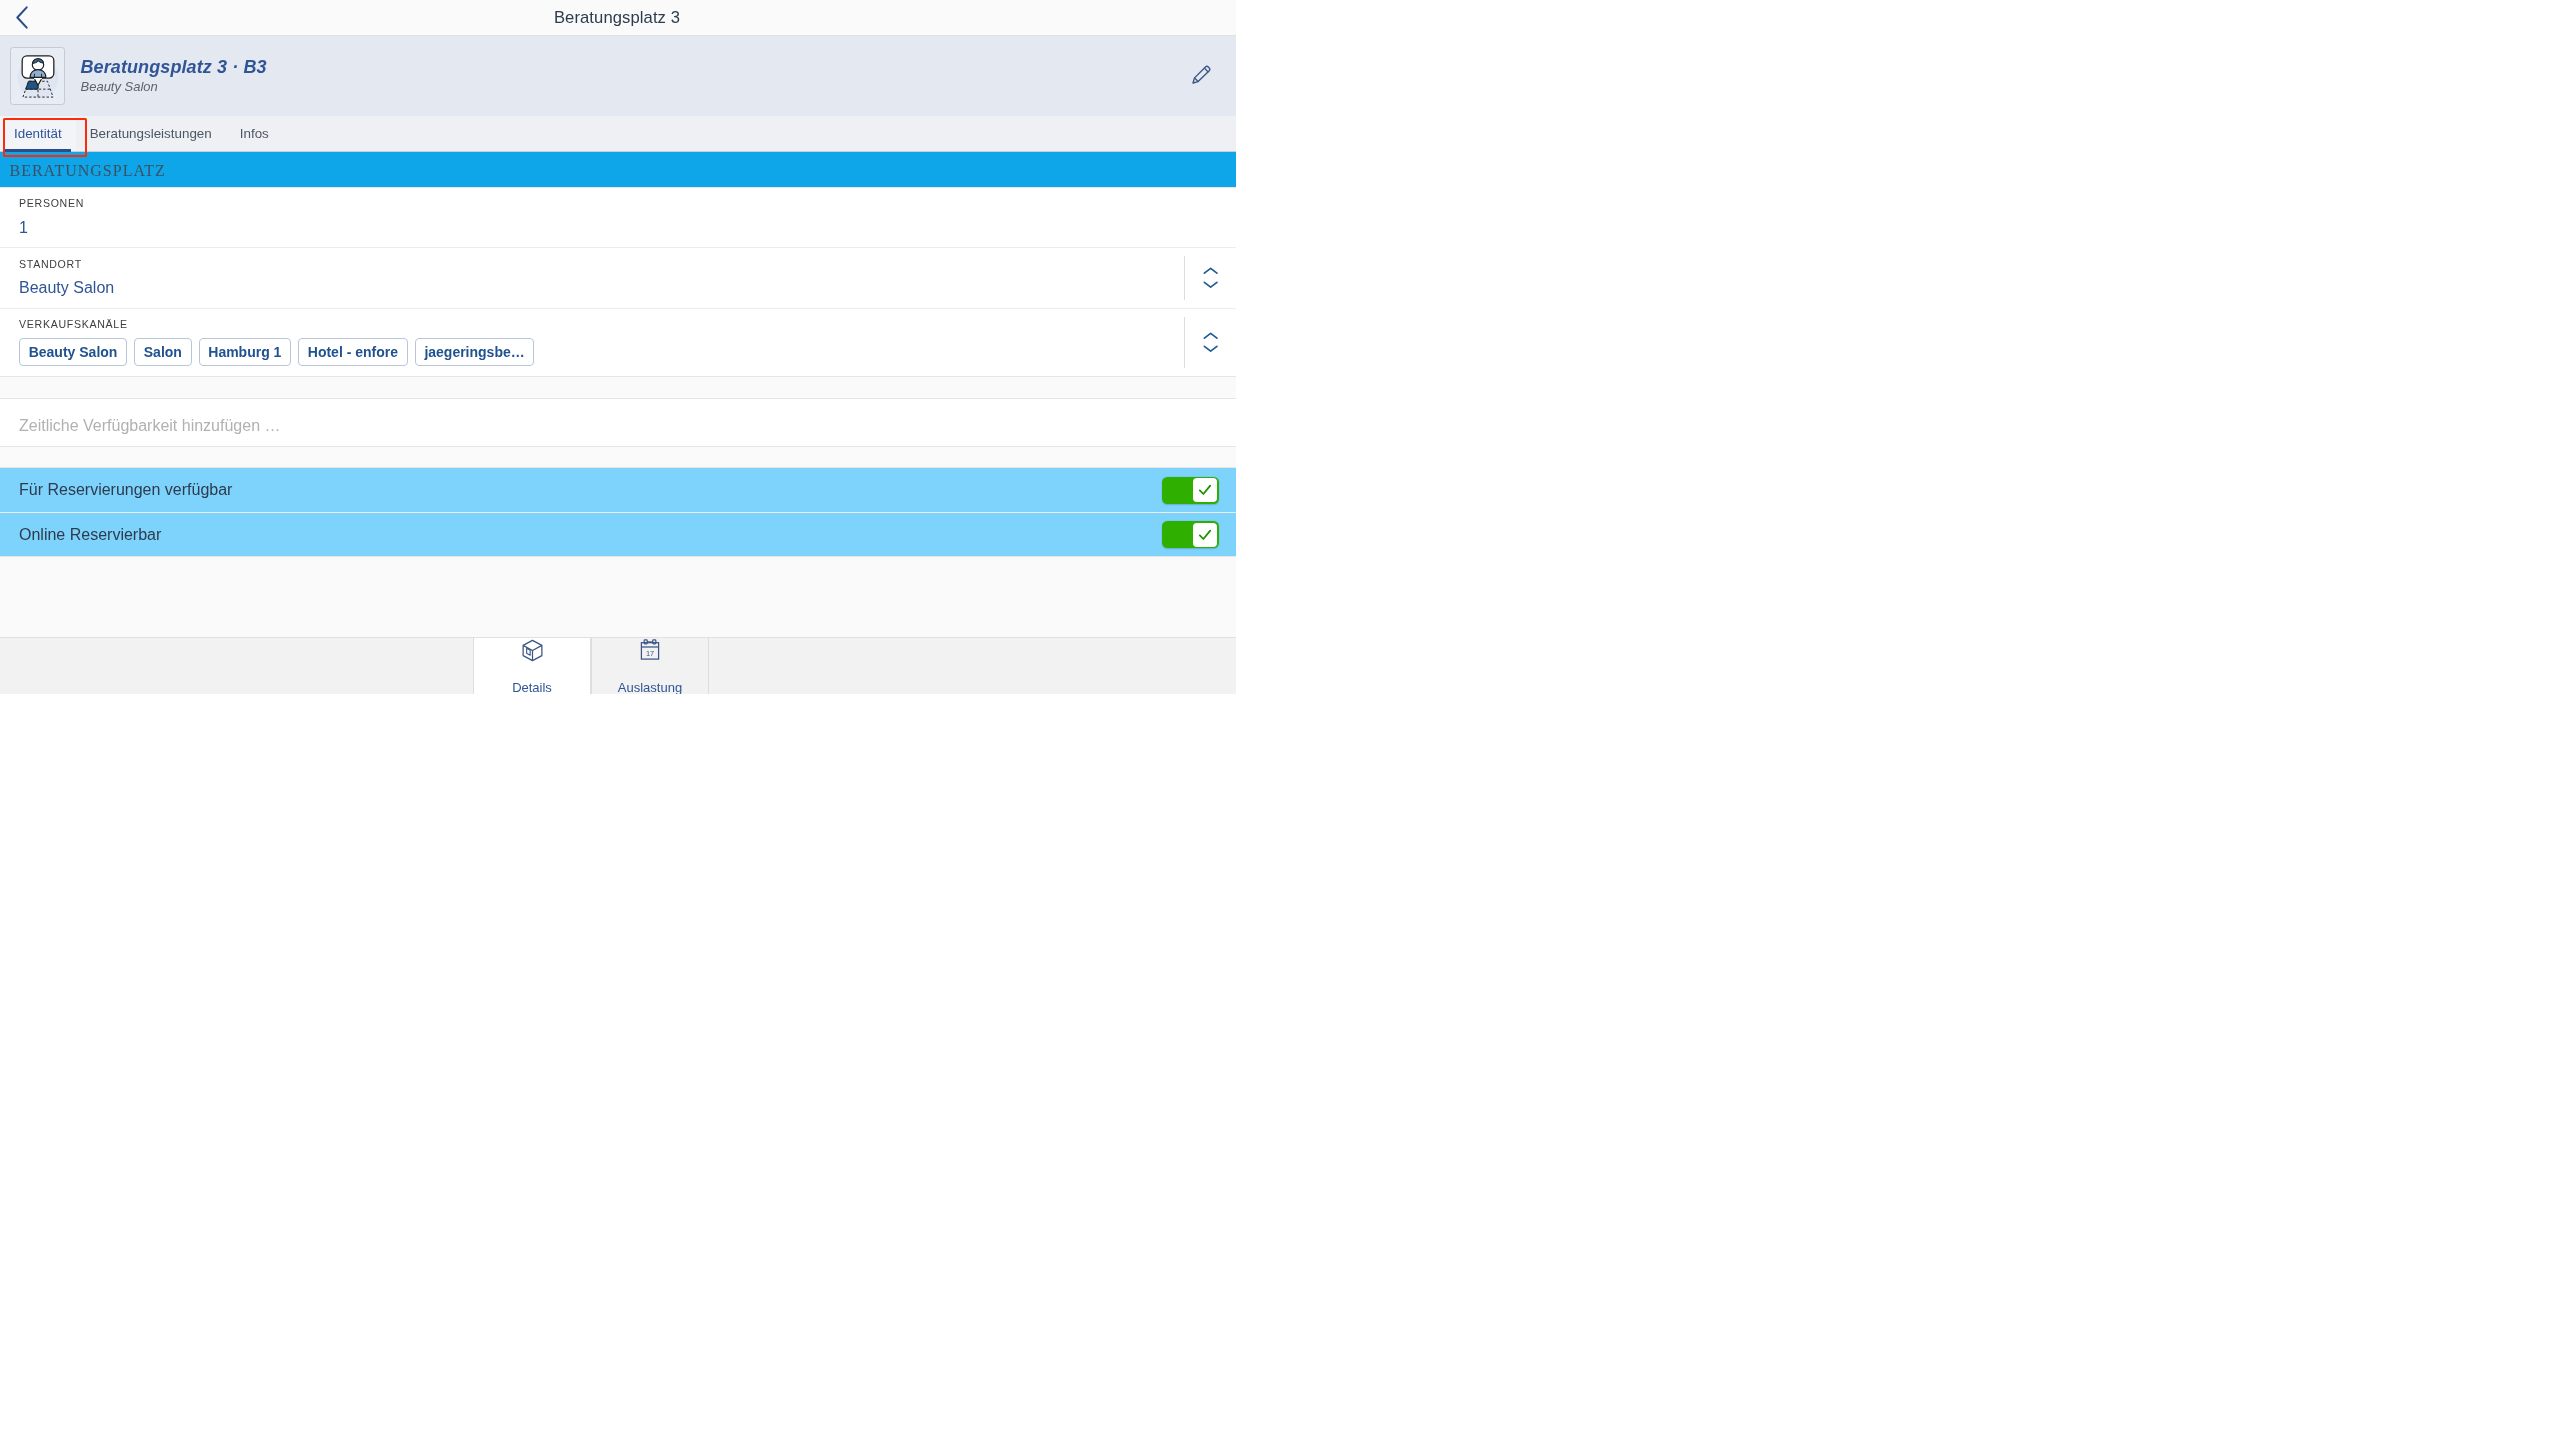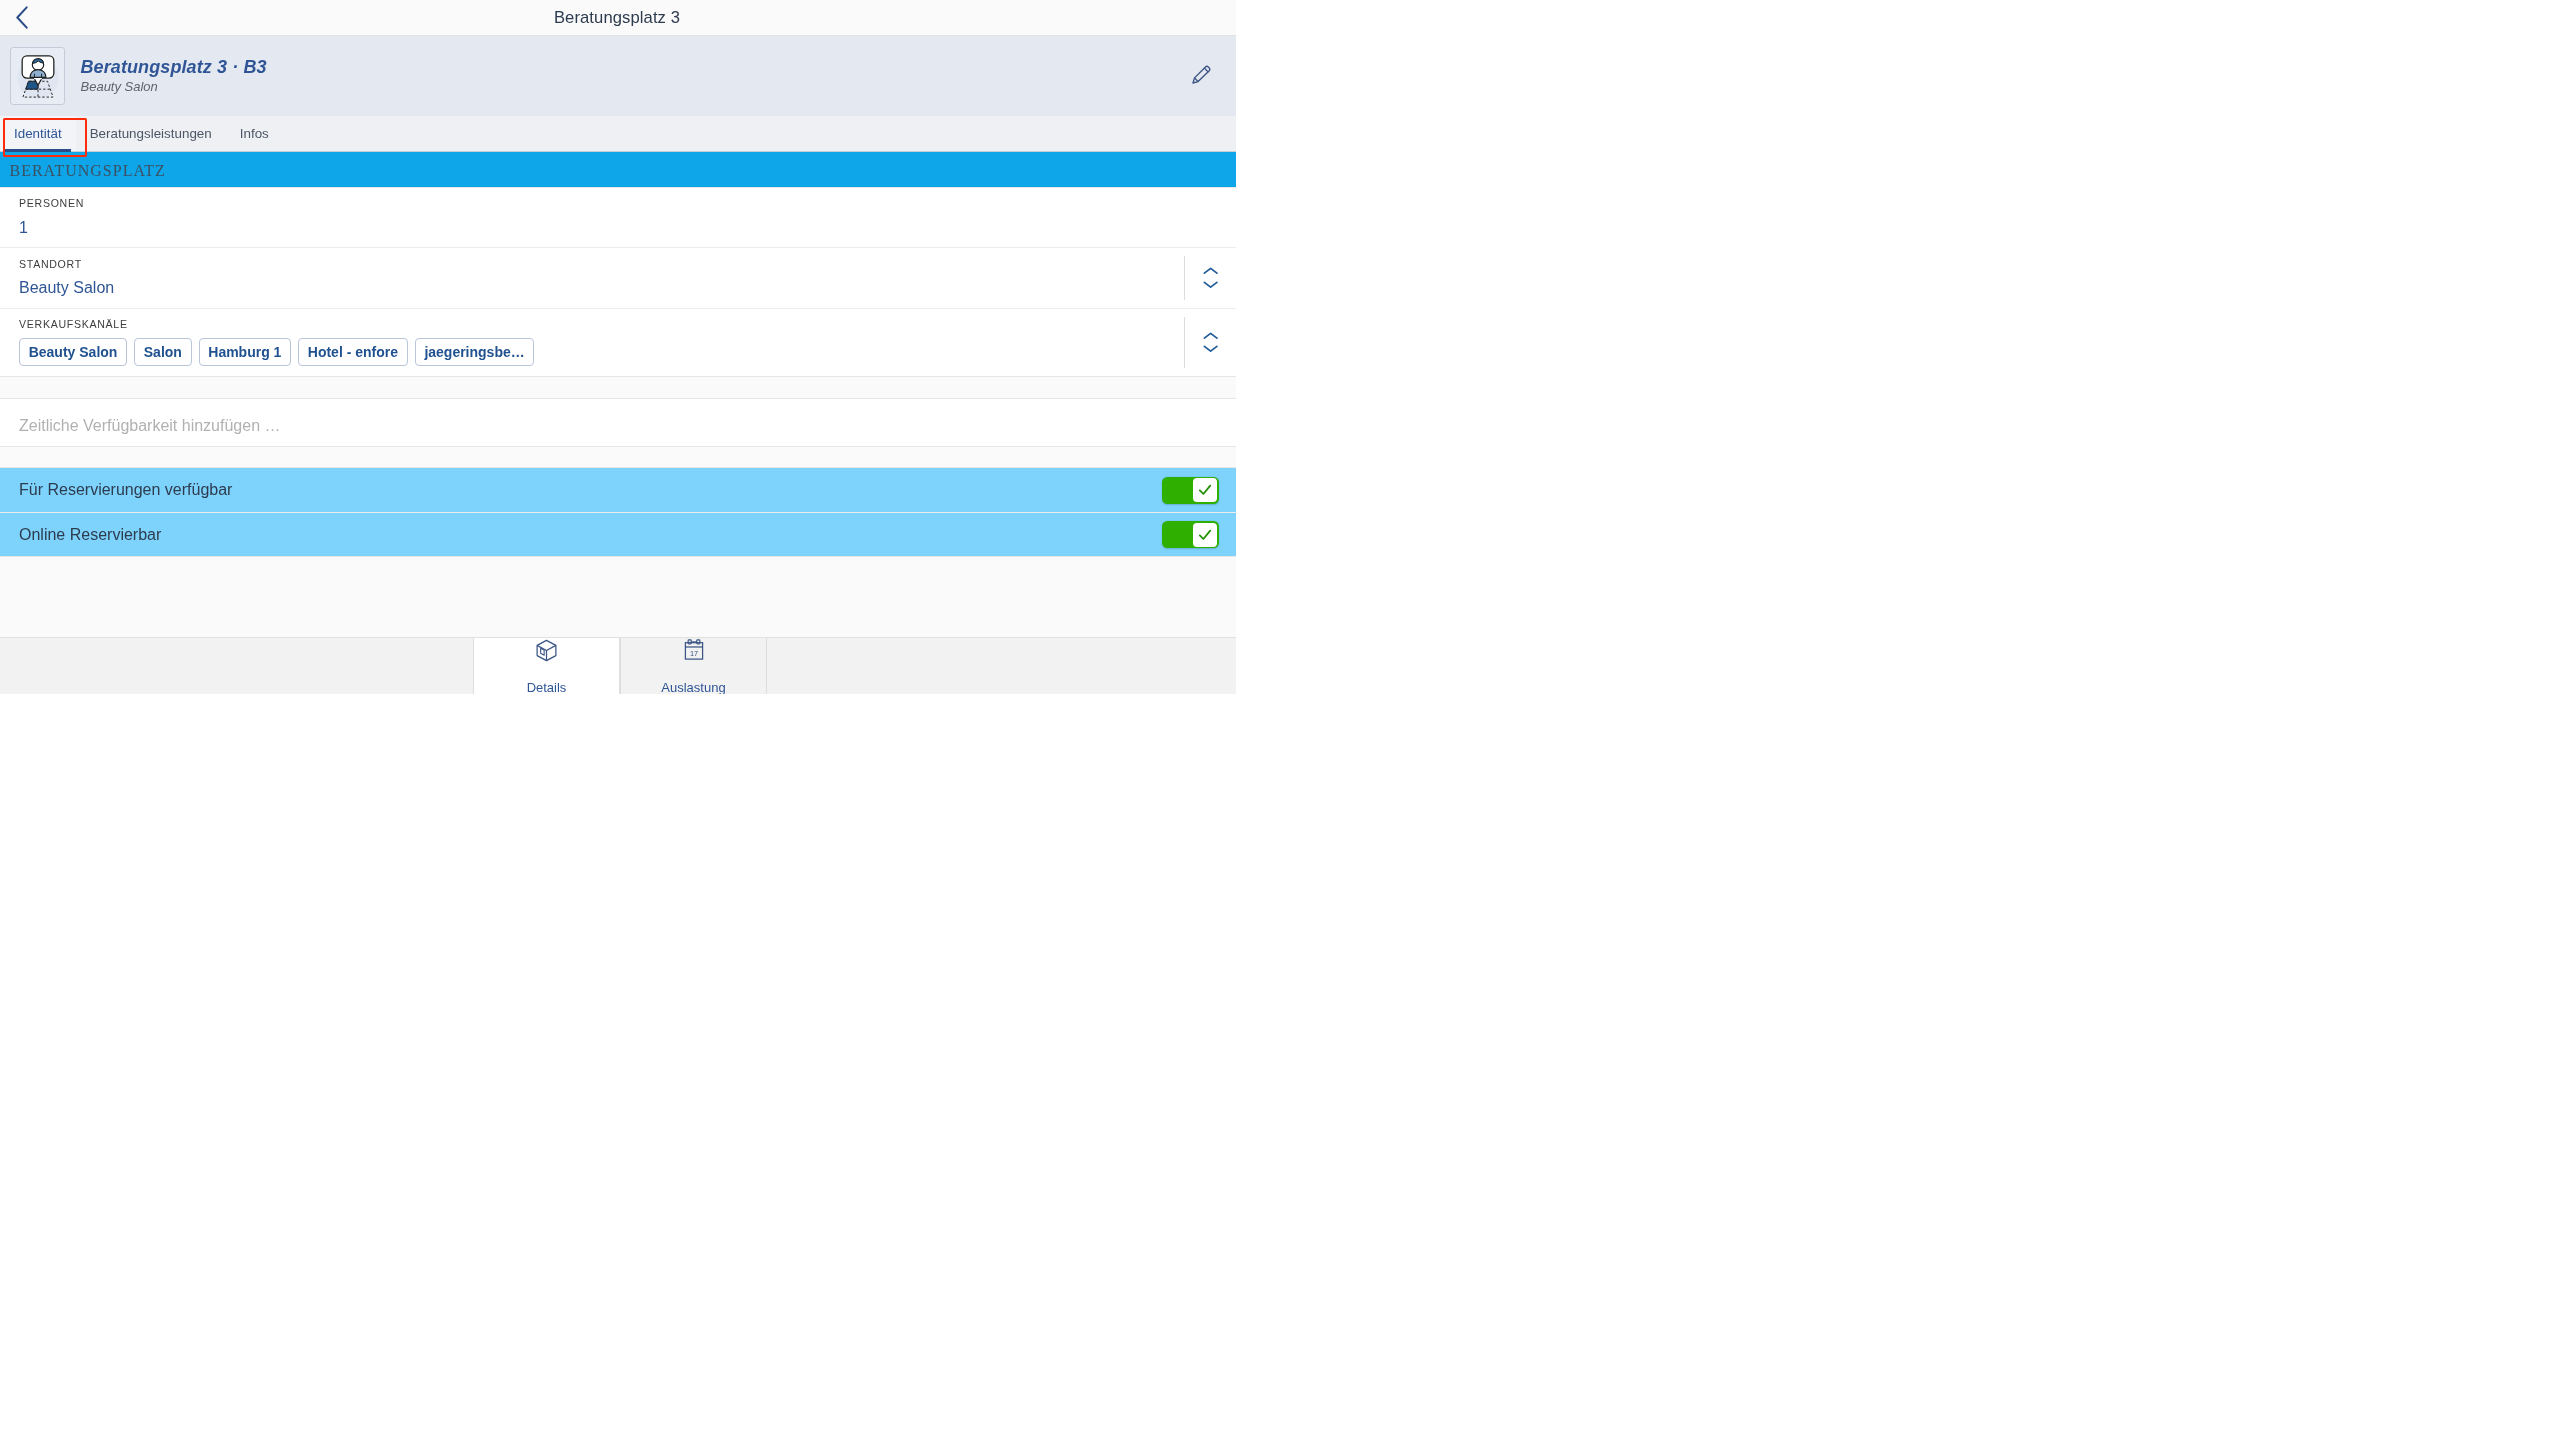--- a/index.html
+++ b/index.html
@@ -283,21 +283,21 @@
     height: 57px;
     min-height: 57px;
     background: #f2f2f2;
     border-top: 0.8px solid #e3e1de;
     display: flex;
     align-items: stretch;
     position: relative;
   }
   .bspacer { flex: 0 0 auto; }
   .bottom-tab {
-    width: 147px;
+    width: 118px;
     display: flex;
     flex-direction: column;
     align-items: center;
     justify-content: center;
     gap: 18px;
     cursor: pointer;
     border-right: 0.8px solid #dedede;
     border-left: 0.8px solid #dedede;
   }
   .bottom-tab.active { background: #ffffff; }

